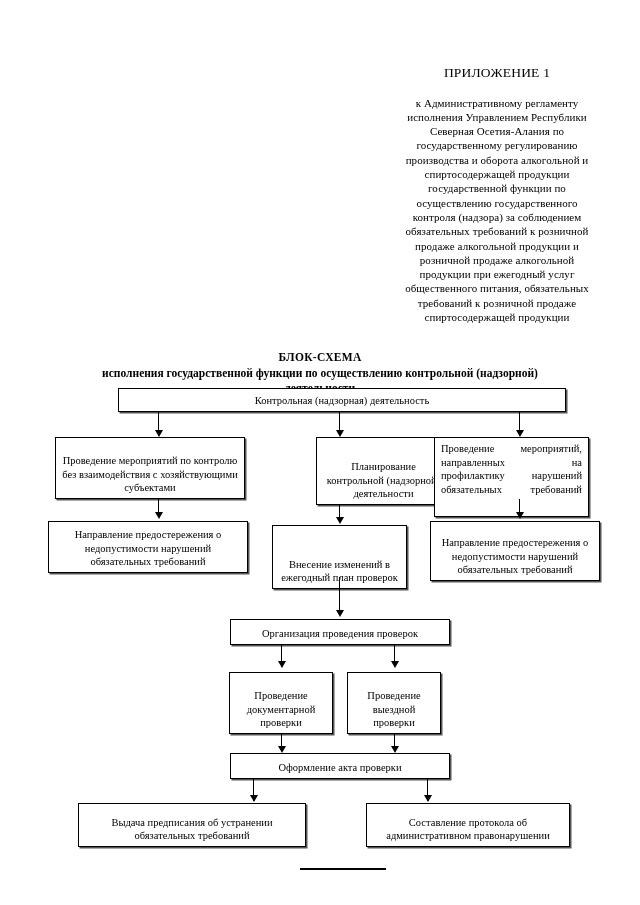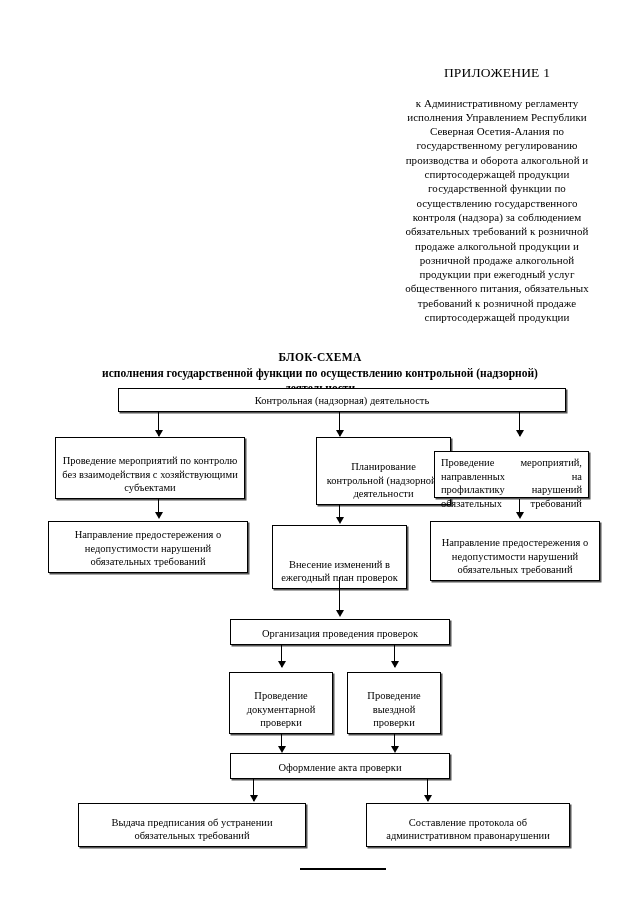--- a/index.html
+++ b/index.html
@@ -148,21 +148,21 @@
 <div class="arrowhead" style="left:515.5px; top:430px;"></div>
 
 <div class="node" style="left:55px; top:437px; width:190px; height:62px;">
   <span class="label">Проведение мероприятий по контролю без взаимодействия с хозяйствующими субъектами</span>
 </div>
 
 <div class="node" style="left:272px; top:437px; width:135px; height:68px;margin-left:44px;">
   <span class="label">Планирование контрольной (надзорной) деятельности</span>
 </div>
 
-<div class="node justify" style="left:434px; top:451px; width:155px; height:47px;">
+<div class="node justify" style="left:434px; top:437px; width:155px; height:80px;">
   <span class="jt">Проведение мероприятий, направленных на профилактику нарушений обязательных требований</span>
 </div>
 
 <div class="vline" style="left:158px; top:499px; height:17px;"></div>
 <div class="arrowhead" style="left:154.5px; top:512px;"></div>
 
 <div class="vline" style="left:339px; top:505px; height:17px;"></div>
 <div class="arrowhead" style="left:335.5px; top:517px;"></div>
 
 <div class="vline" style="left:519px; top:499px; height:17px;"></div>

